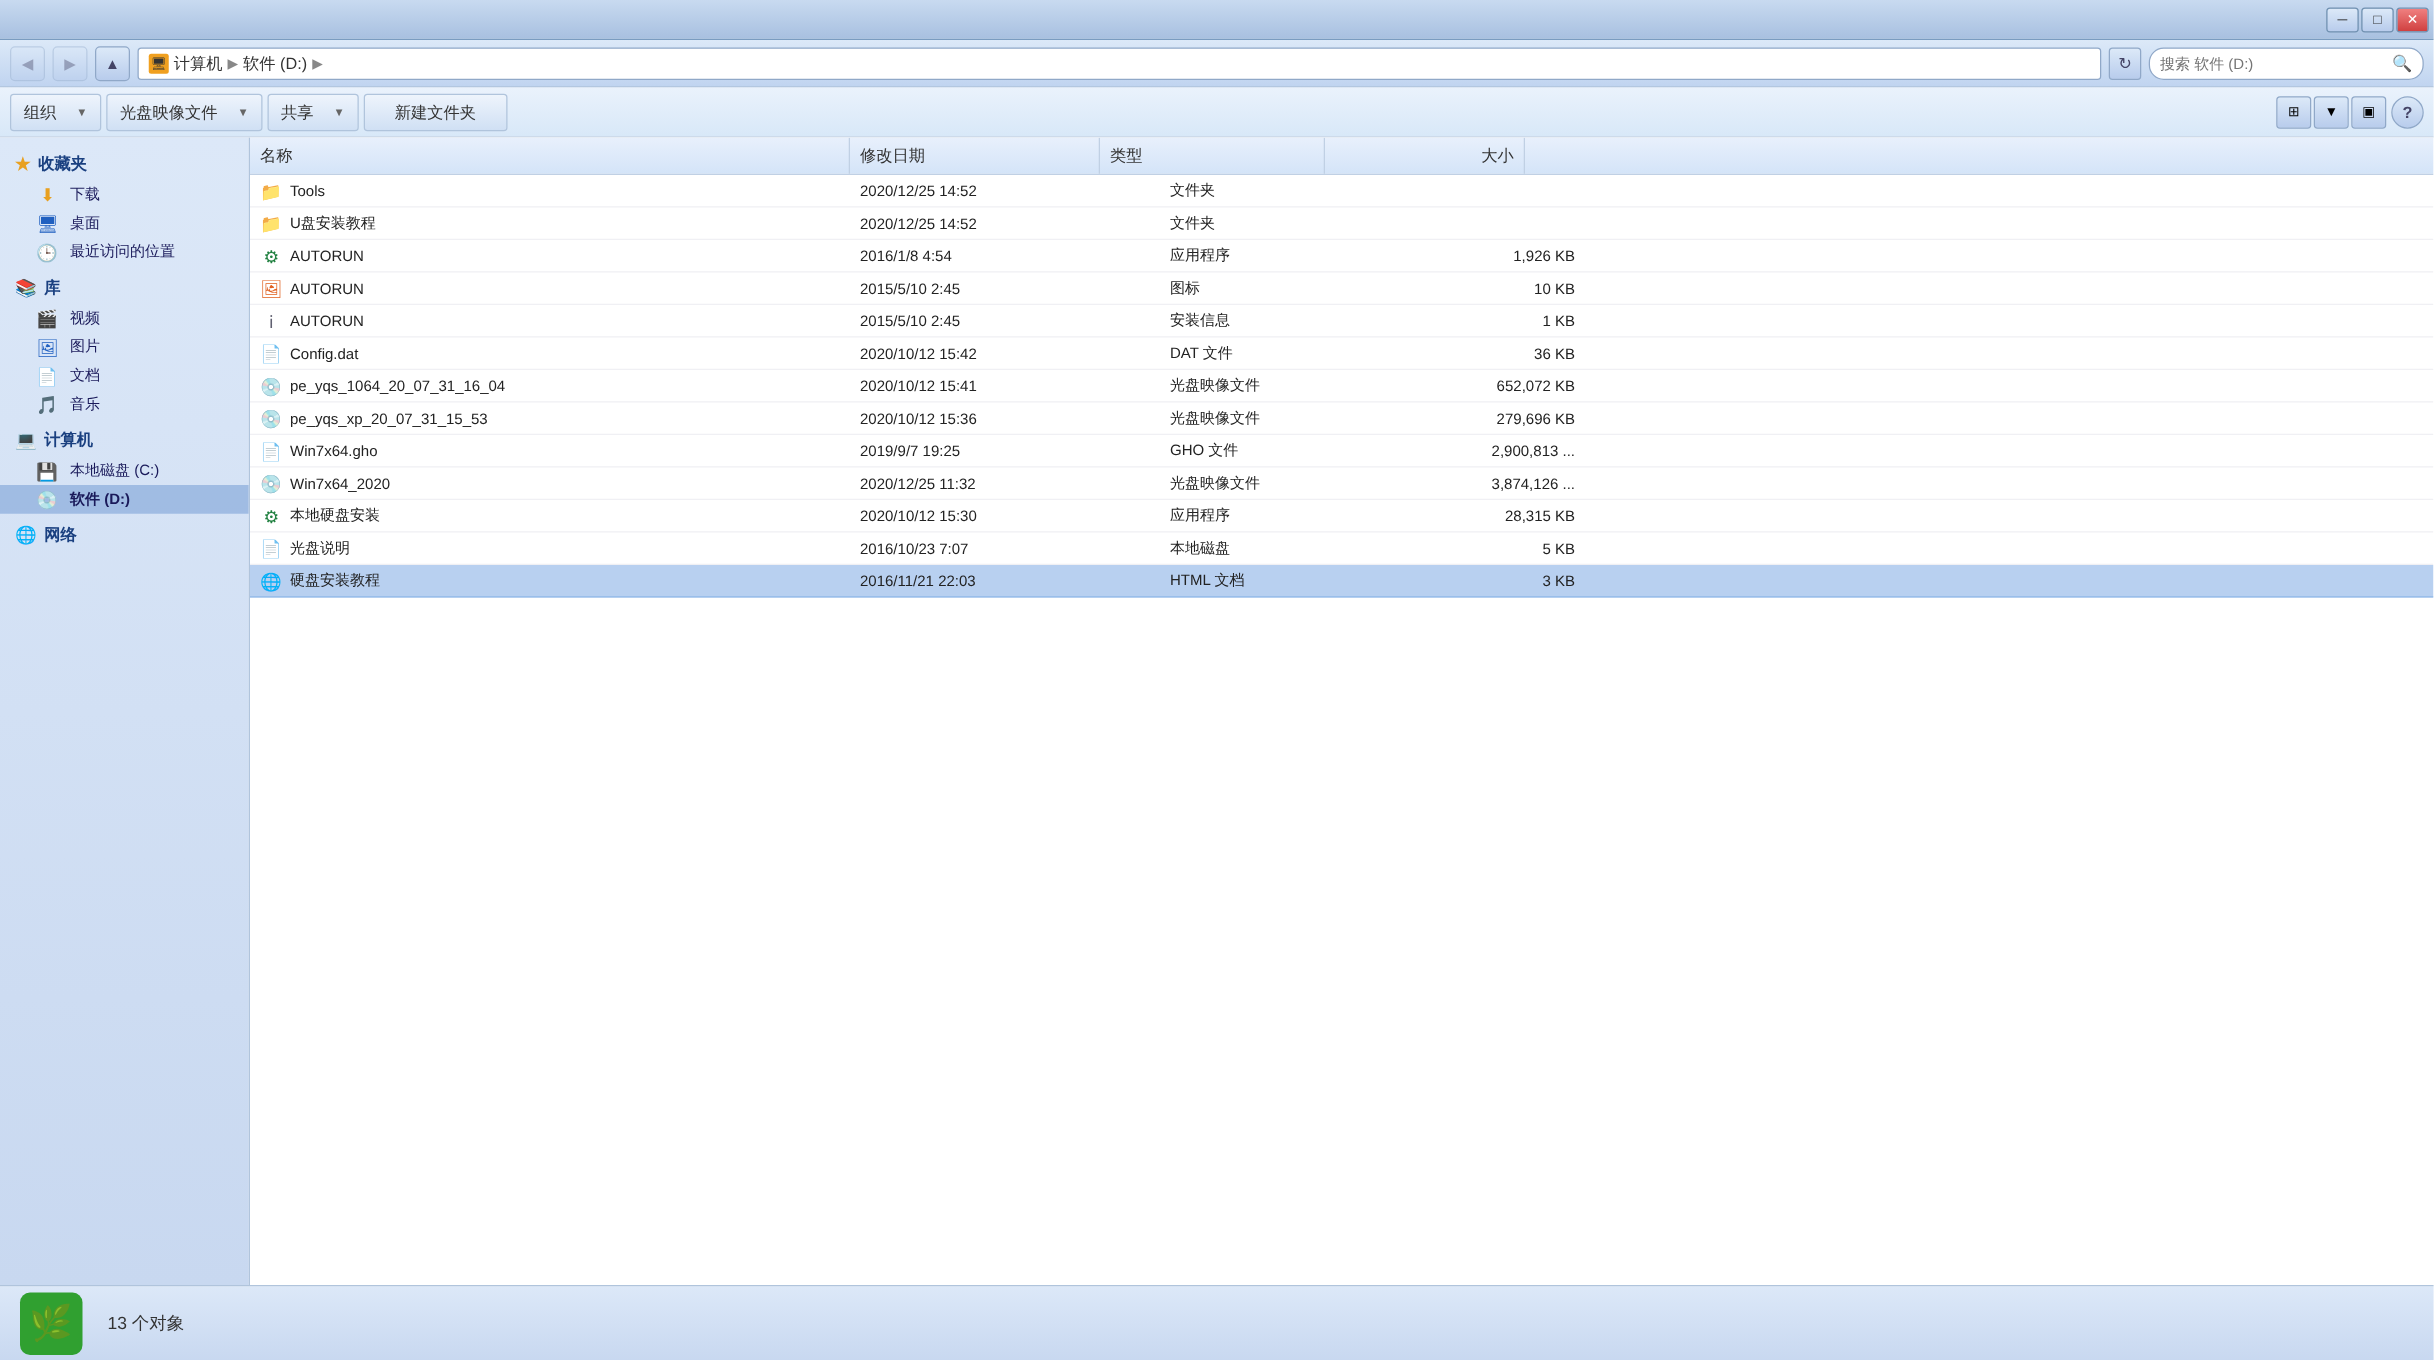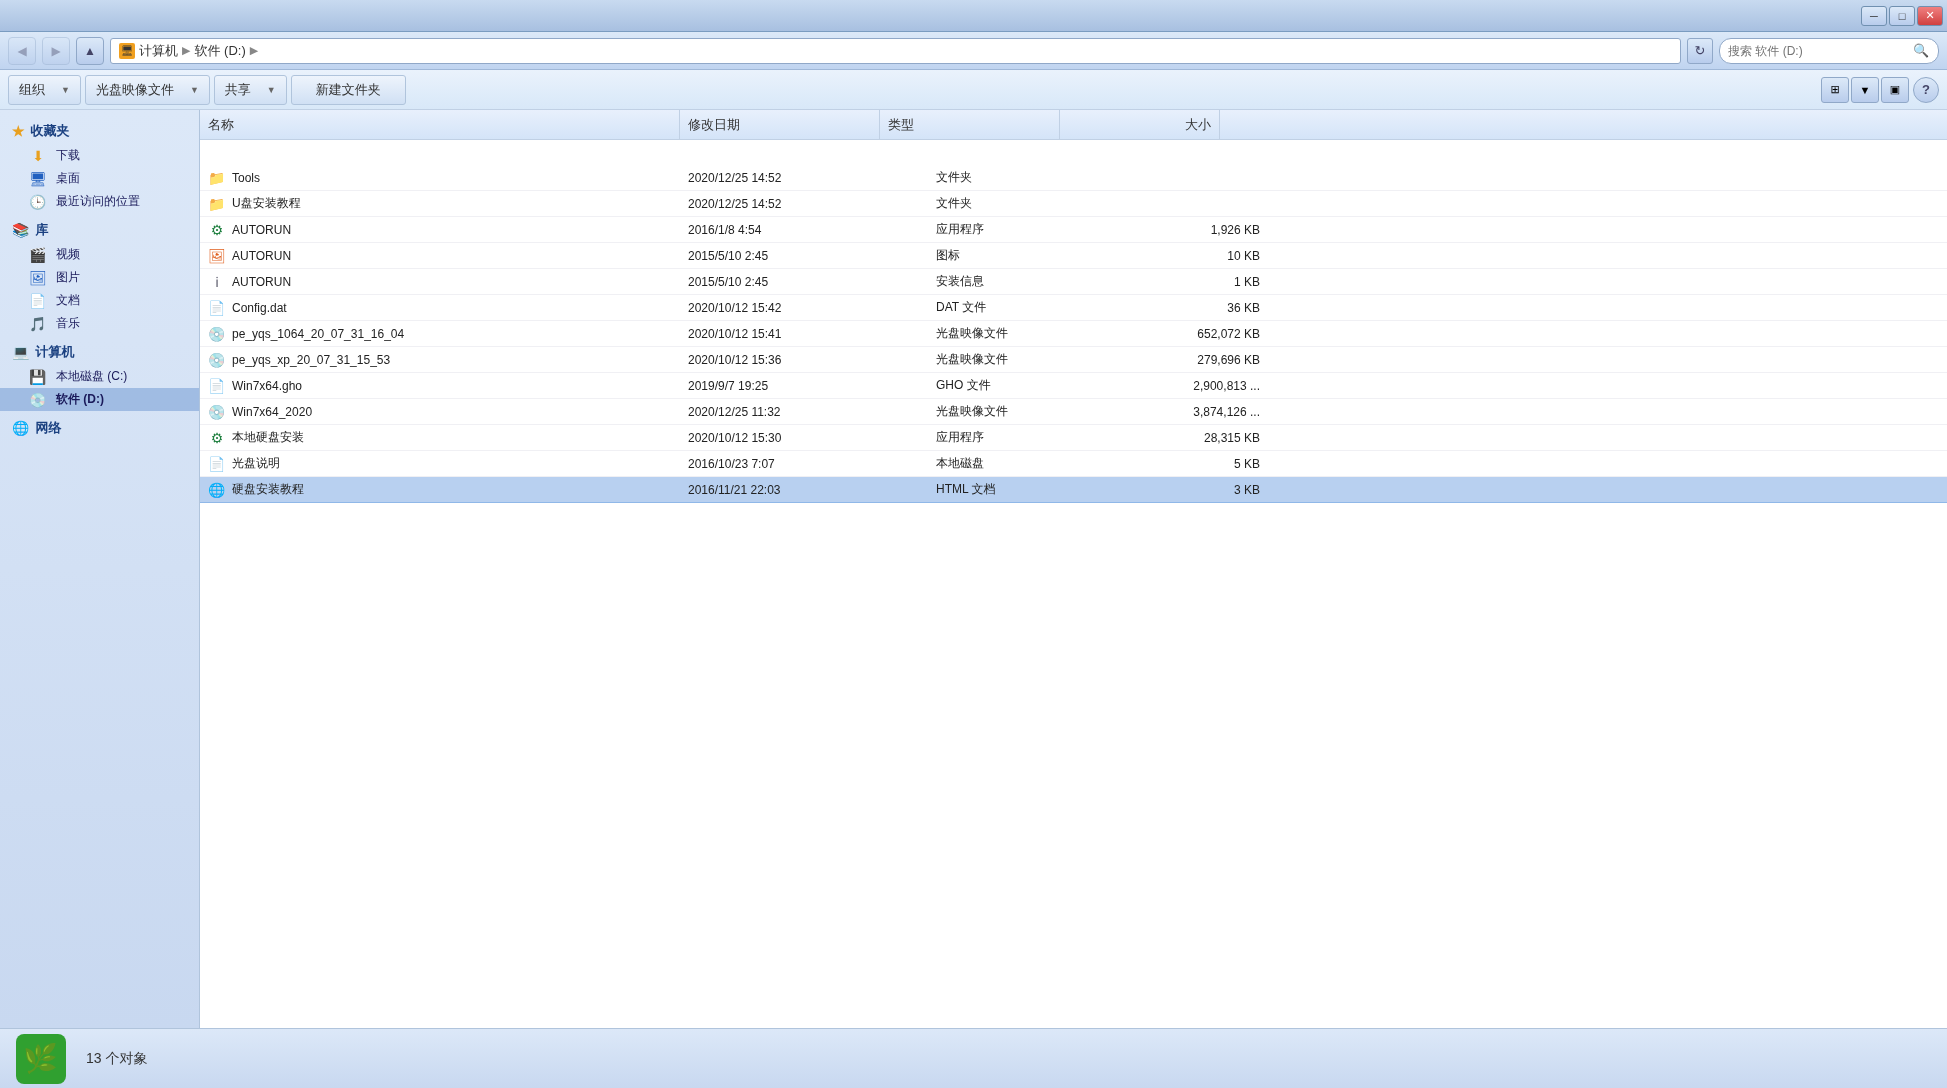--- a/index.html
+++ b/index.html
@@ -262,21 +262,20 @@
     .icon-teal { color: #108080; }
     .icon-orange { color: #e06020; }
 
     
     .file-list-area {
       flex: 1;
       display: flex;
       flex-direction: column;
       background: white;
       overflow: hidden;
-      gap: 25px;
     }
     .file-list-header {
       display: flex;
       align-items: center;
       background: linear-gradient(to bottom, #e8f0fc, #d4e4f8);
       border-bottom: 1px solid #c0d0e4;
       height: 30px;
       flex-shrink: 0;
     }
     .col-header {

